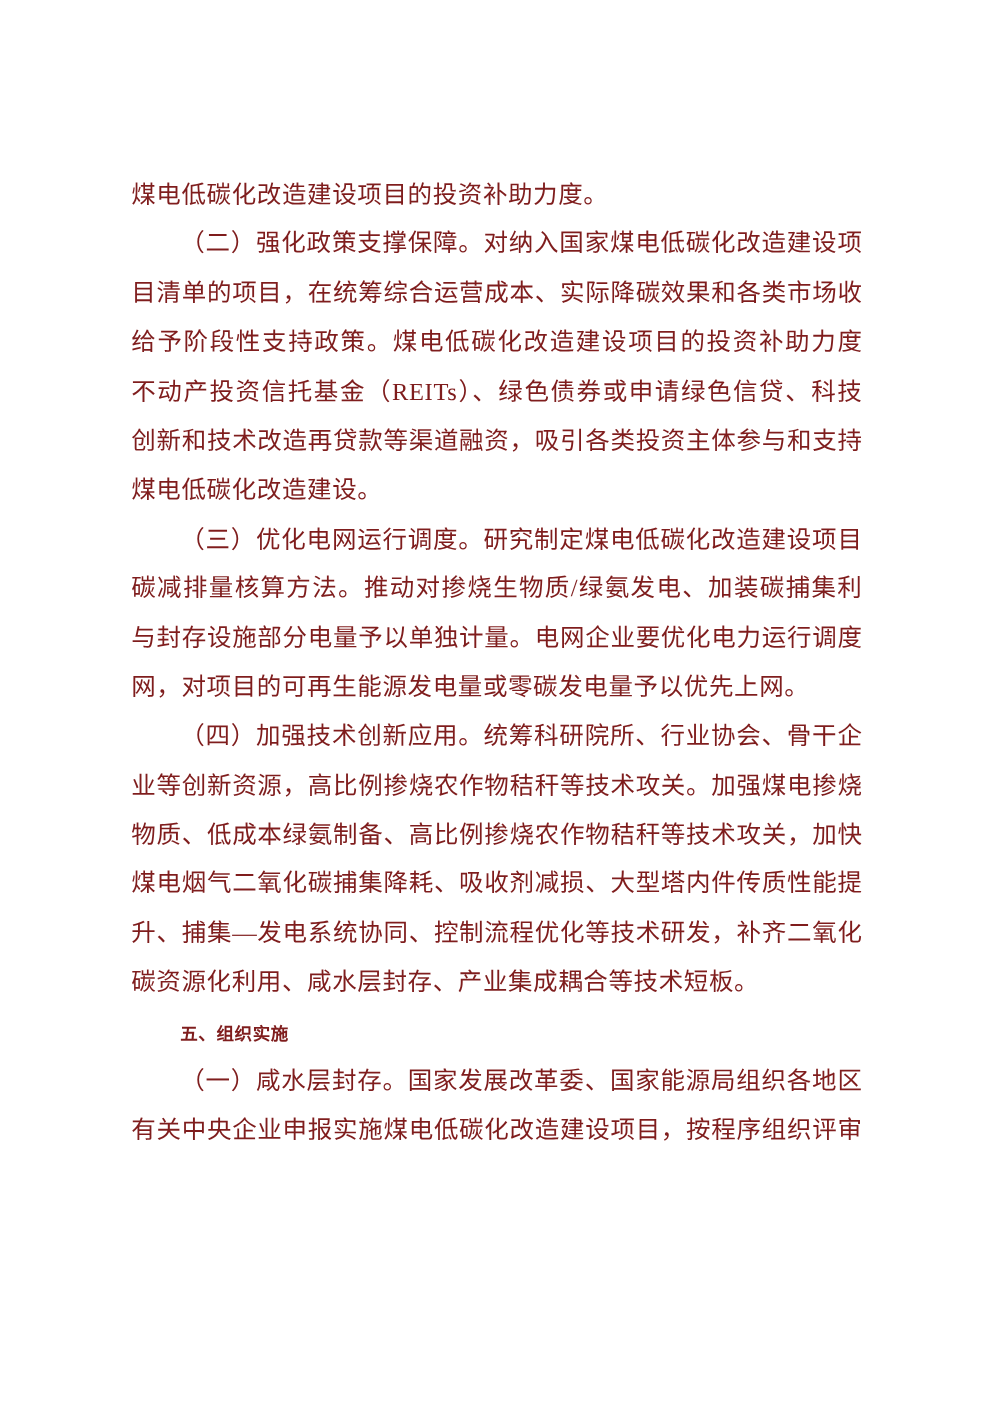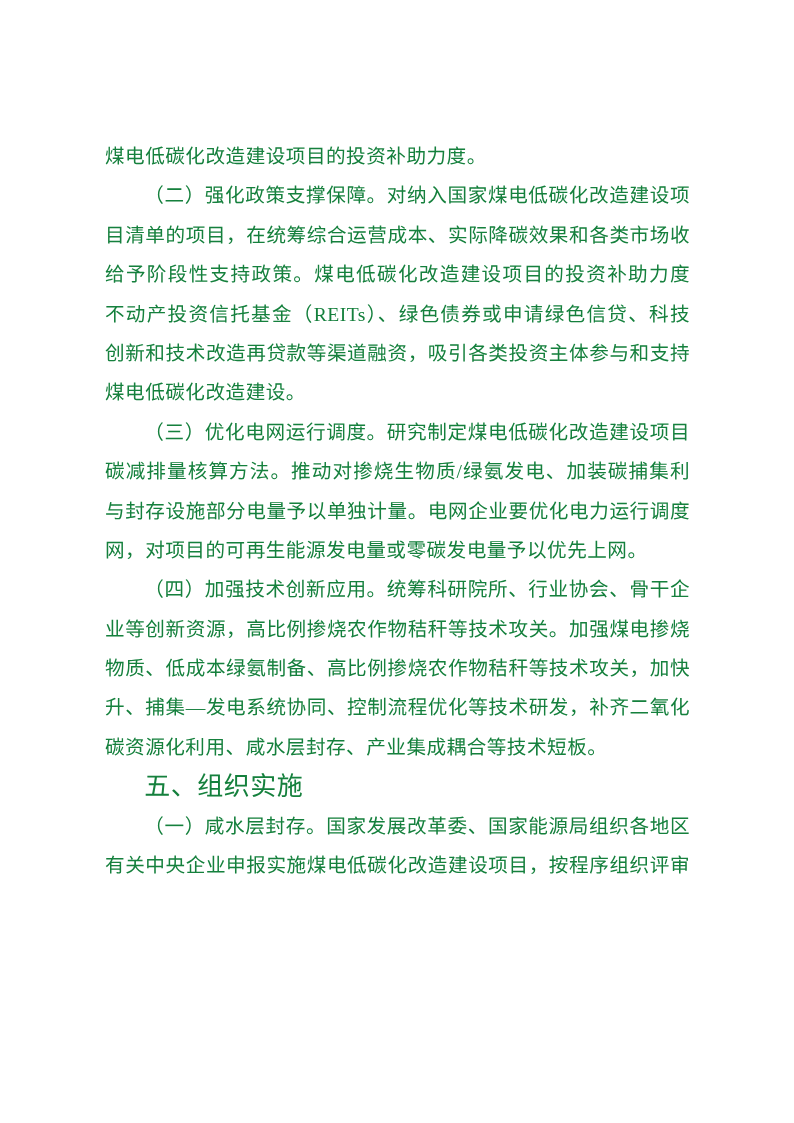--- a/index.html
+++ b/index.html
@@ -4,21 +4,21 @@
 <style>
   * { margin: 0; padding: 0; box-sizing: border-box; }
   html, body { background: #ffffff; }
   .page {
     position: relative;
     width: 794px;
     height: 1123px;
     background: #ffffff;
     overflow: hidden;
     font-family: "Liberation Serif", "DejaVu Serif", serif;
-    color: #15803d;
+    color: #7f1d1d;
   }
   .text-block {
     position: absolute;
     left: 105px;
     top: 137px;
     width: 585px;
   }
   .line {
     font-size: 19.6px;
     line-height: 39.4px;
@@ -33,22 +33,22 @@
     text-align-last: justify;
   }
   .line.indent {
     text-indent: 2em;
   }
   .seg.bold {
     font-weight: 400;
   }
   .seg.heading {
     font-family: "Liberation Sans", "DejaVu Sans", sans-serif;
-    font-weight: 400;
-    font-size: 26px;
+    font-weight: 700;
+    font-size: 14px;
   }
 </style>
 </head>
 <body>
 
 <div class="page">
   <div class="text-block" id="text-block">
       <div class="line"><span class="seg">煤电低碳化改造建设项目的投资补助力度。</span></div>
       <div class="line justify indent"><span class="seg bold">（二）强化政策支撑保障。</span><span class="seg">对纳入国家煤电低碳化改造建设项</span></div>
       <div class="line justify"><span class="seg">目清单的项目，在统筹综合运营成本、实际降碳效果和各类市场收</span></div>
@@ -56,19 +56,20 @@
       <div class="line justify"><span class="seg">不动产投资信托基金（REITs）、绿色债券或申请绿色信贷、科技</span></div>
       <div class="line justify"><span class="seg">创新和技术改造再贷款等渠道融资，吸引各类投资主体参与和支持</span></div>
       <div class="line"><span class="seg">煤电低碳化改造建设。</span></div>
       <div class="line justify indent"><span class="seg bold">（三）优化电网运行调度。</span><span class="seg">研究制定煤电低碳化改造建设项目</span></div>
       <div class="line justify"><span class="seg">碳减排量核算方法。推动对掺烧生物质/绿氨发电、加装碳捕集利用</span></div>
       <div class="line justify"><span class="seg">与封存设施部分电量予以单独计量。电网企业要优化电力运行调度</span></div>
       <div class="line"><span class="seg">网，对项目的可再生能源发电量或零碳发电量予以优先上网。</span></div>
       <div class="line justify indent"><span class="seg bold">（四）加强技术创新应用。</span><span class="seg">统筹科研院所、行业协会、骨干企</span></div>
       <div class="line justify"><span class="seg">业等创新资源，高比例掺烧农作物秸秆等技术攻关。加强煤电掺烧生</span></div>
       <div class="line justify"><span class="seg">物质、低成本绿氨制备、高比例掺烧农作物秸秆等技术攻关，加快</span></div>
+      <div class="line justify"><span class="seg">煤电烟气二氧化碳捕集降耗、吸收剂减损、大型塔内件传质性能提</span></div>
       <div class="line justify"><span class="seg">升、捕集—发电系统协同、控制流程优化等技术研发，补齐二氧化</span></div>
       <div class="line"><span class="seg">碳资源化利用、咸水层封存、产业集成耦合等技术短板。</span></div>
       <div class="line indent"><span class="seg bold heading">五、组织实施</span></div>
       <div class="line justify indent"><span class="seg bold">（一）咸水层封存。</span><span class="seg">国家发展改革委、国家能源局组织各地区和</span></div>
       <div class="line justify"><span class="seg">有关中央企业申报实施煤电低碳化改造建设项目，按程序组织评审</span></div>
     </div>
 </div>
 
 </body></html>

